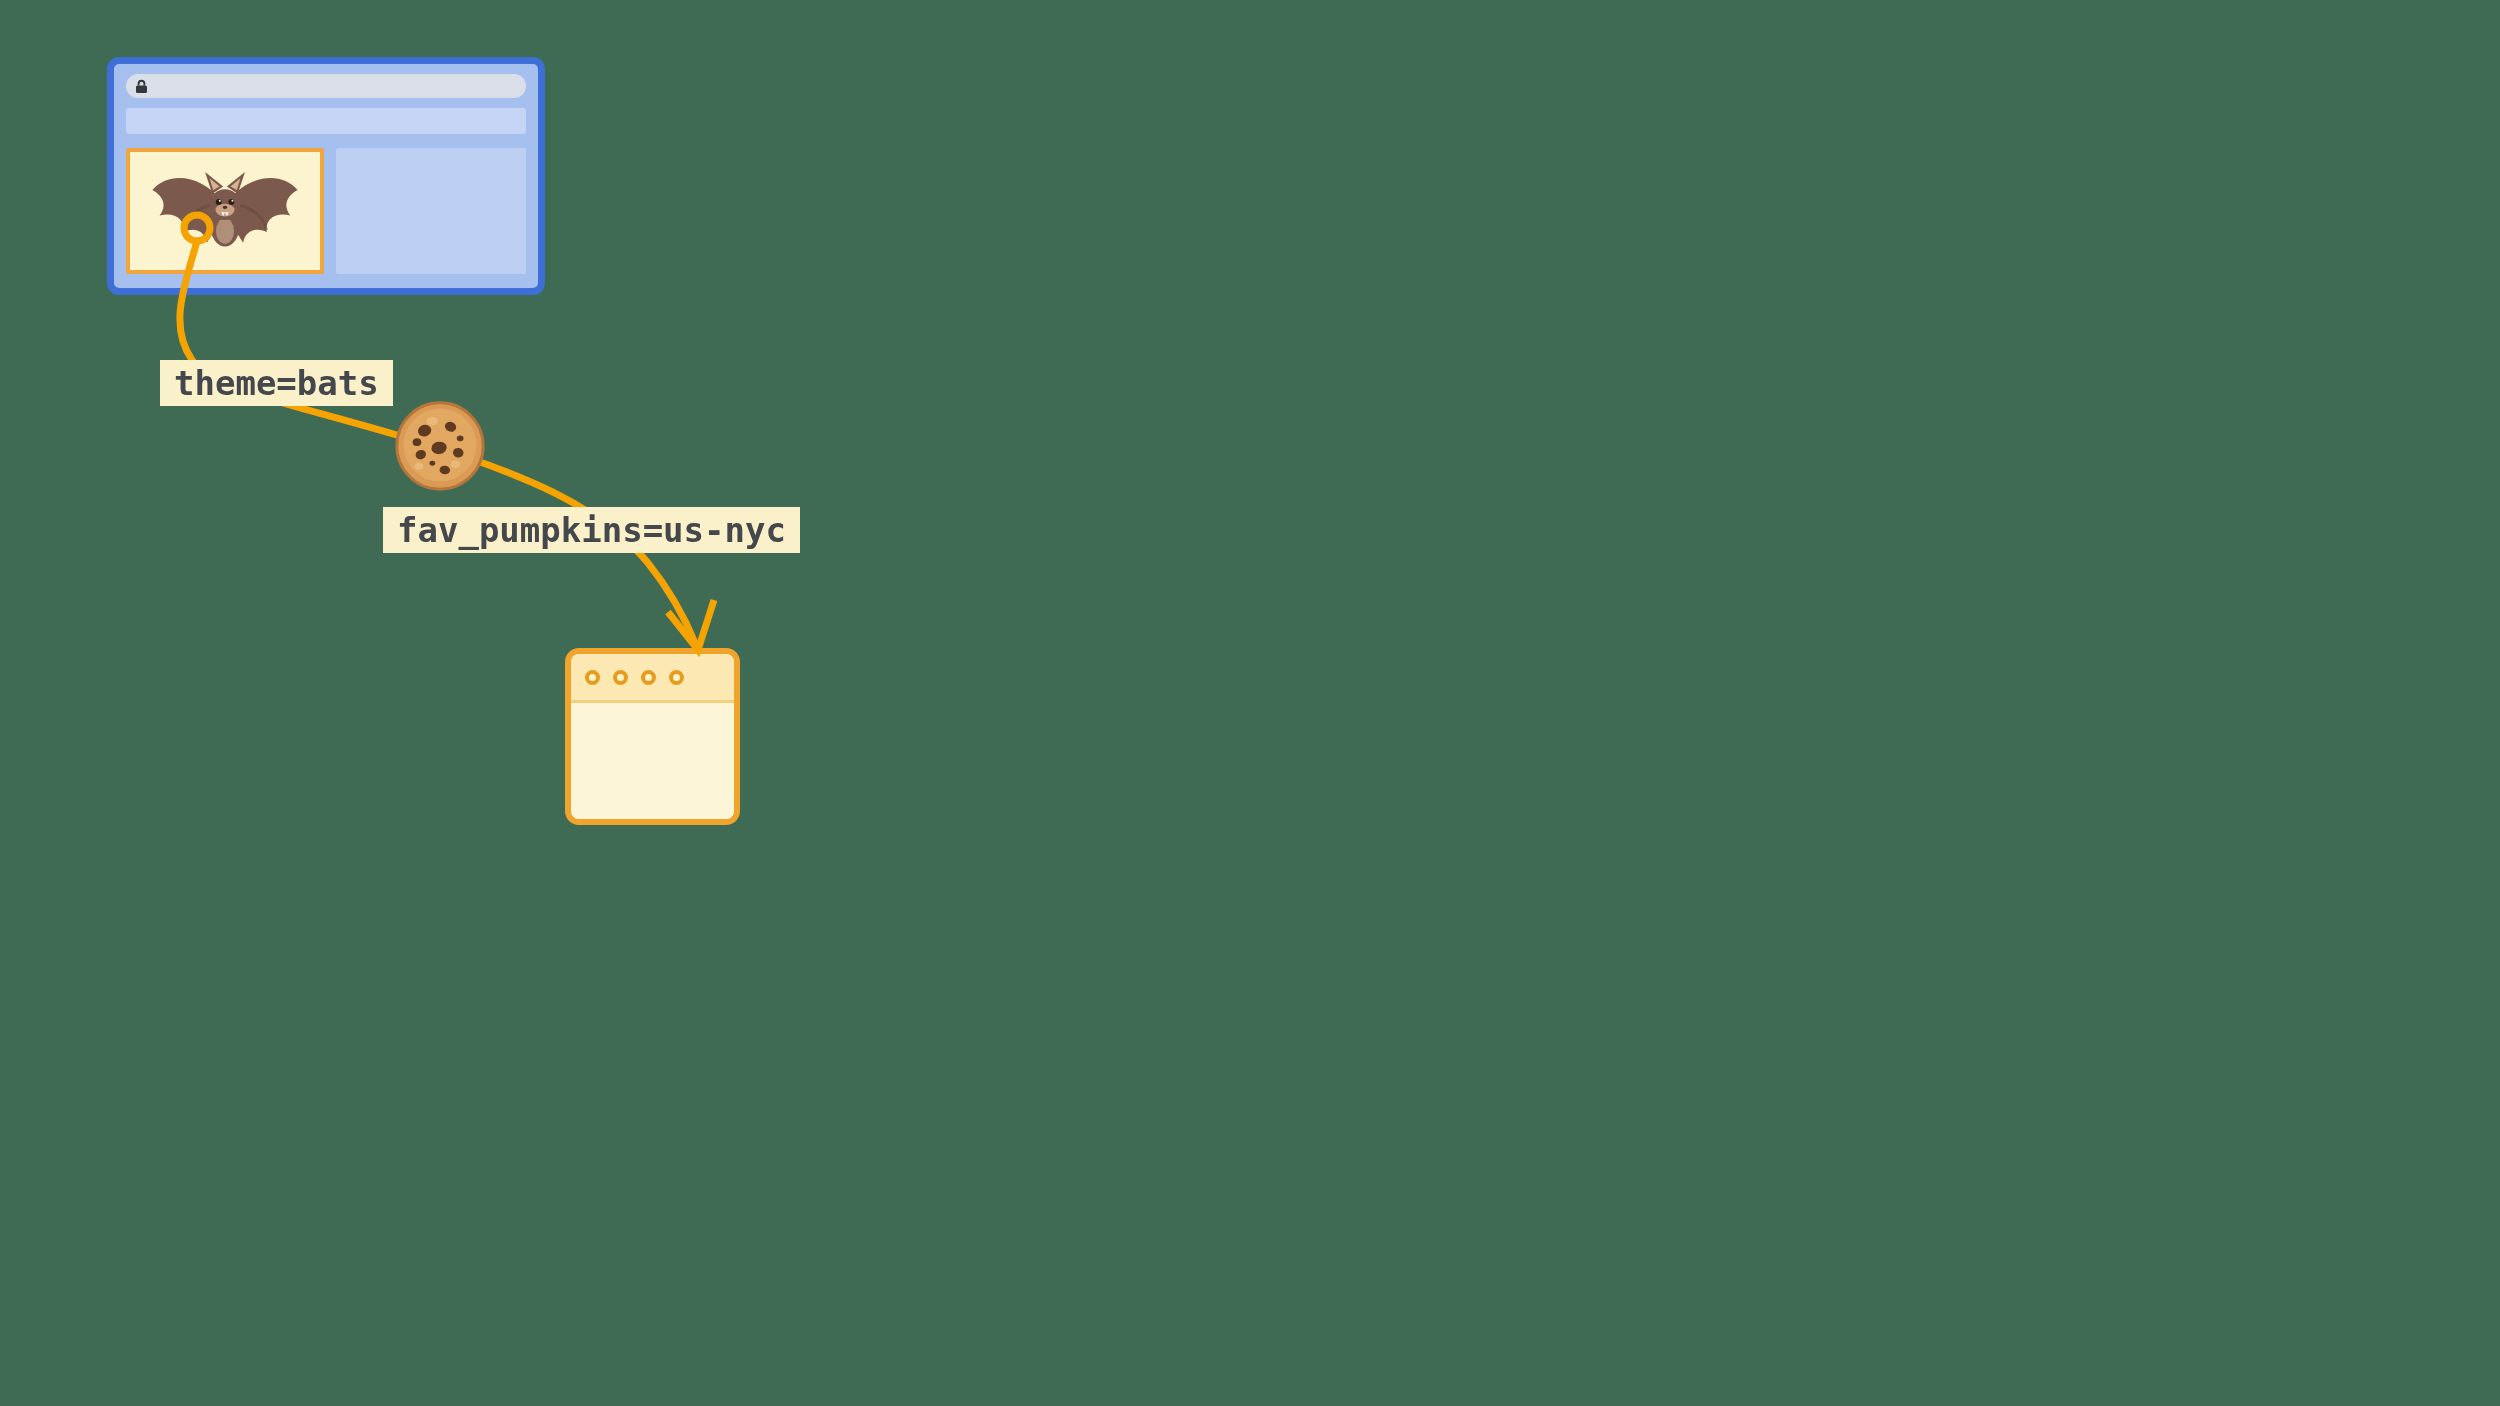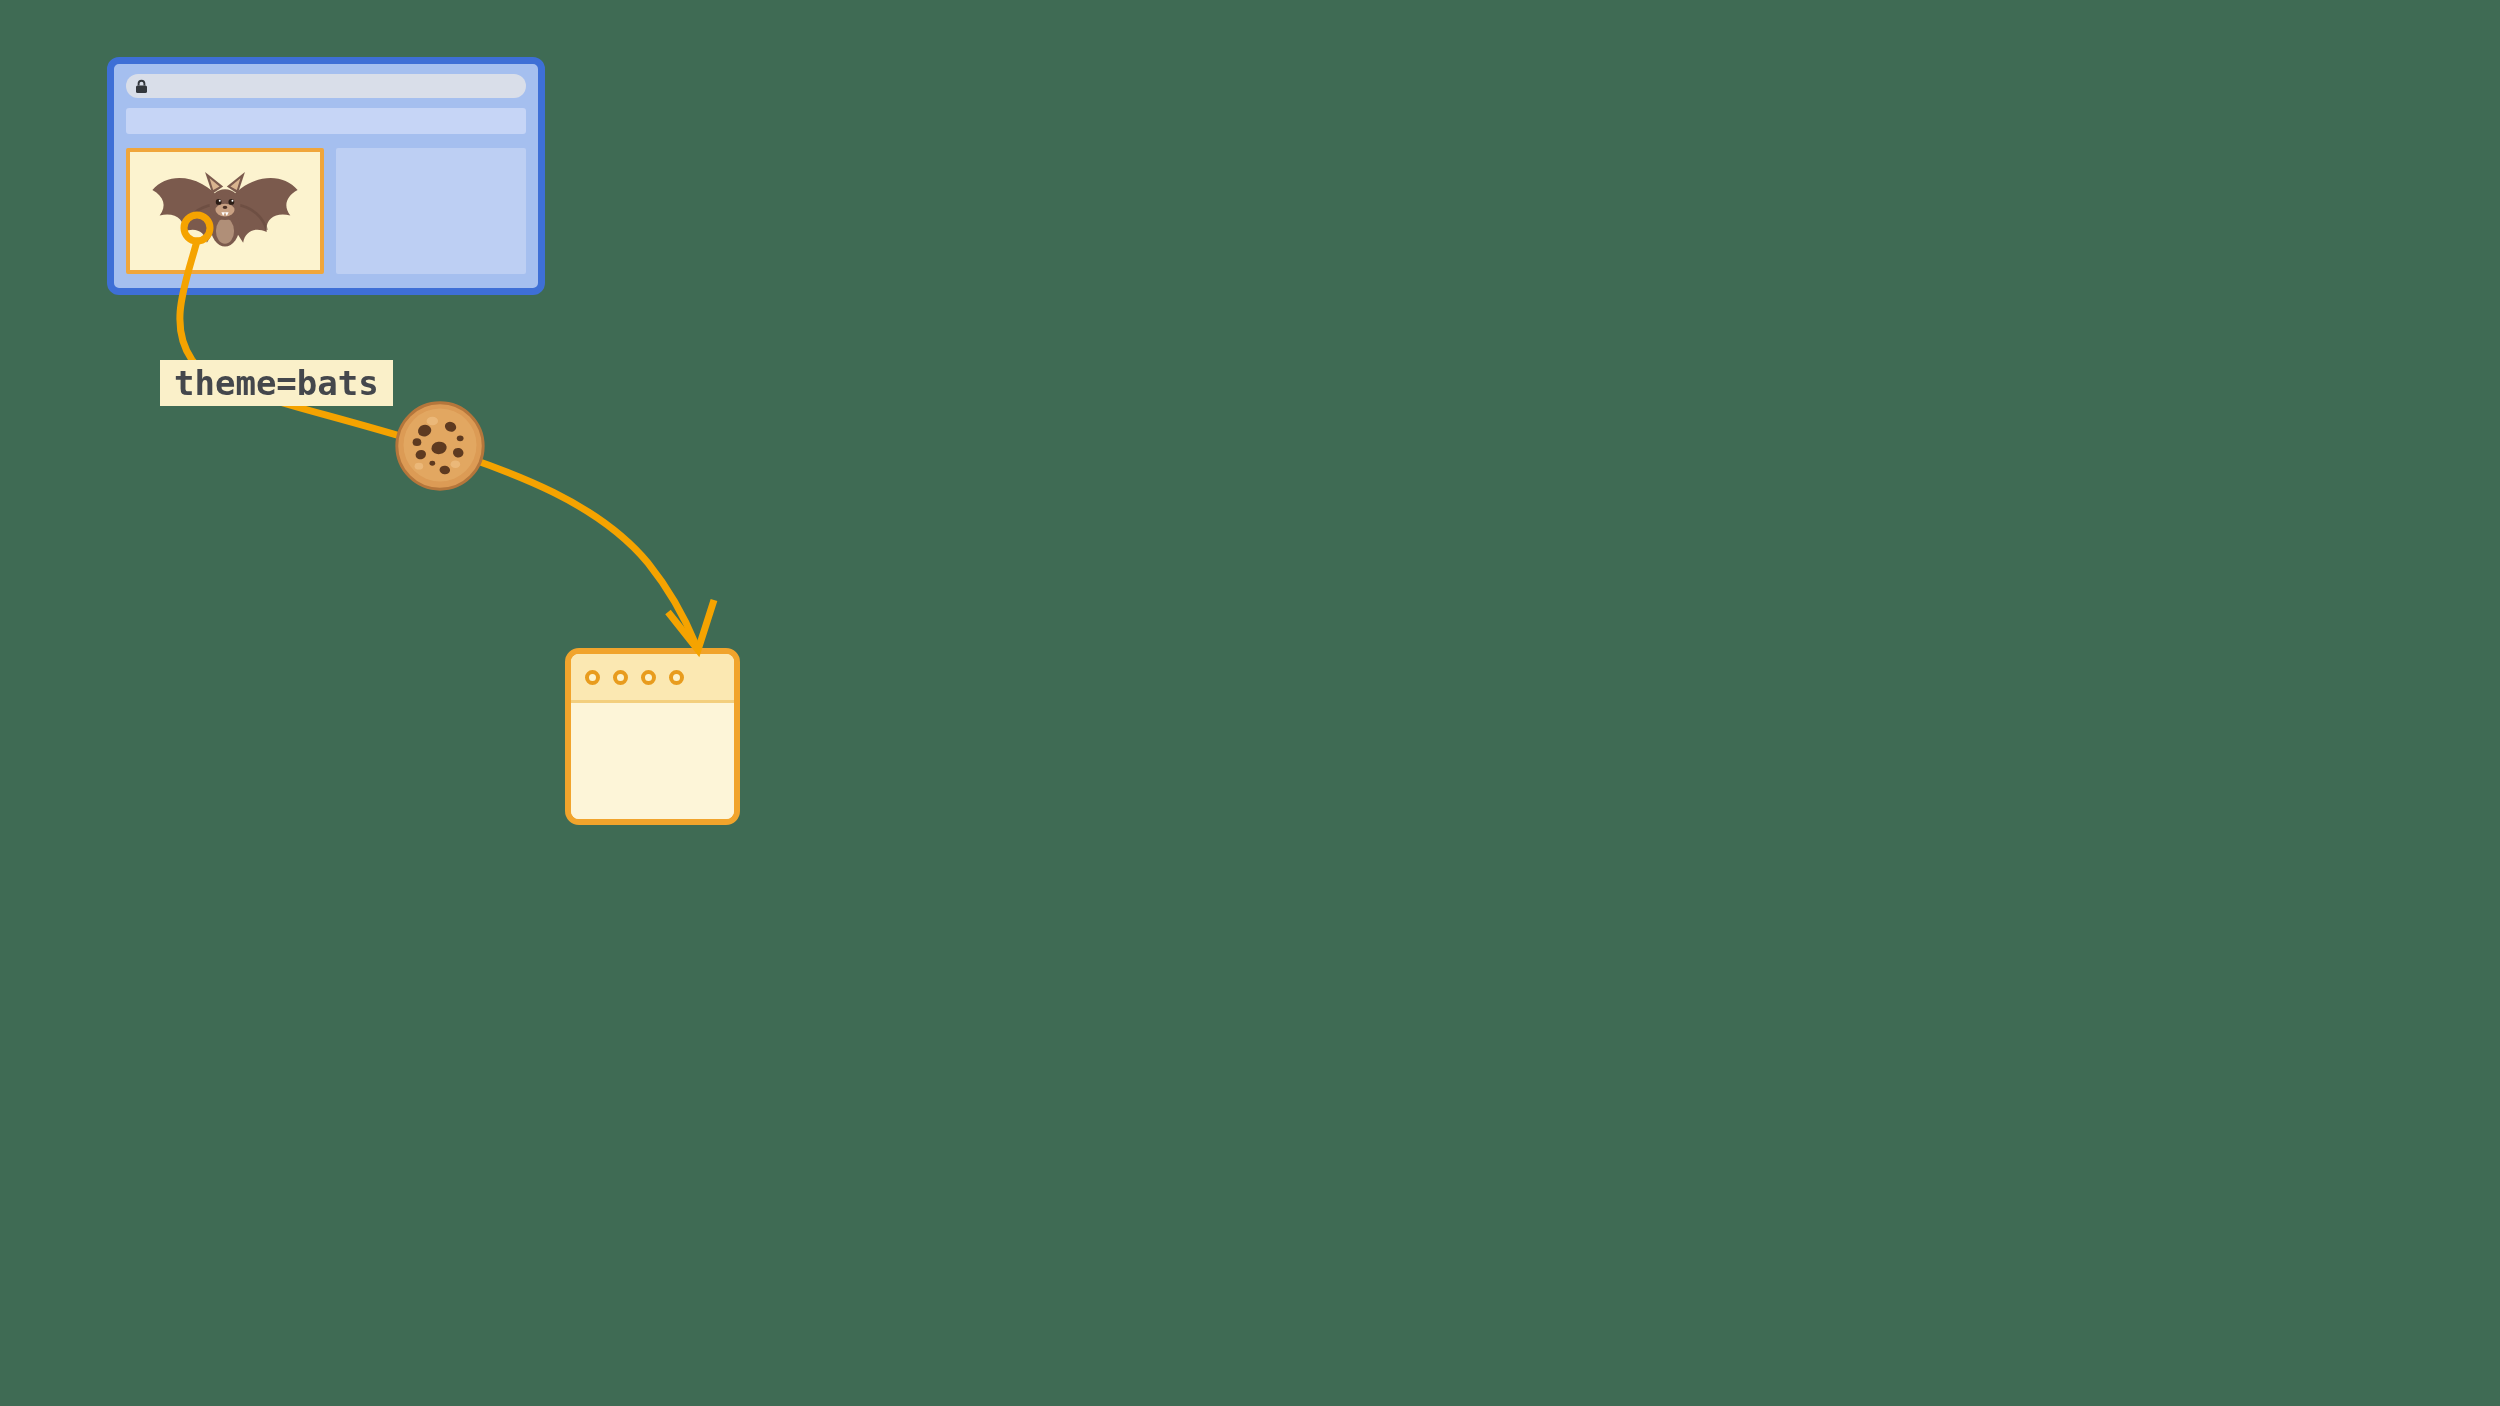--- a/index.html
+++ b/index.html
@@ -168,20 +168,21 @@
   </div>
 
   <svg class="overlay" viewBox="0 0 2500 1406">
     <circle cx="197" cy="228" r="13" fill="none" stroke="#F5A300" stroke-width="7"></circle>
     <path d="M197 241 C185 285 168 325 192 360 C215 392 300 405 420 442 C520 473 600 505 648 563 C668 588 685 618 696 645" fill="none" stroke="#F5A300" stroke-width="7" stroke-linecap="round"></path>
     <path d="M668 612 L698 650 L714 600" fill="none" stroke="#F5A300" stroke-width="7" stroke-linejoin="miter"></path>
   </svg>
 
   <div class="cookie-label label-theme">theme=bats</div>
 
+  <div class="cookie-label label-fav">fav_pumpkins=us-nyc</div>
 
   <div class="cookie-wrap">
     <svg viewBox="0 0 100 100">
       <circle cx="50" cy="50" r="45" fill="#DC9B55" stroke="#B5763B" stroke-width="3"></circle>
       <circle cx="50" cy="49" r="38" fill="#E3A964" opacity="0.85"></circle>
       <ellipse cx="42" cy="24" rx="6" ry="4.5" fill="#EDBD80" opacity="0.8"></ellipse>
       <ellipse cx="66" cy="69" rx="5" ry="4" fill="#EDBD80" opacity="0.8"></ellipse>
       <ellipse cx="28" cy="71" rx="4.5" ry="3.5" fill="#EDBD80" opacity="0.8"></ellipse>
       <ellipse cx="34" cy="34" rx="7" ry="6" fill="#5E3A20" transform="rotate(-15 34 34)"></ellipse>
       <ellipse cx="61" cy="30" rx="6" ry="5" fill="#5E3A20" transform="rotate(20 61 30)"></ellipse>

